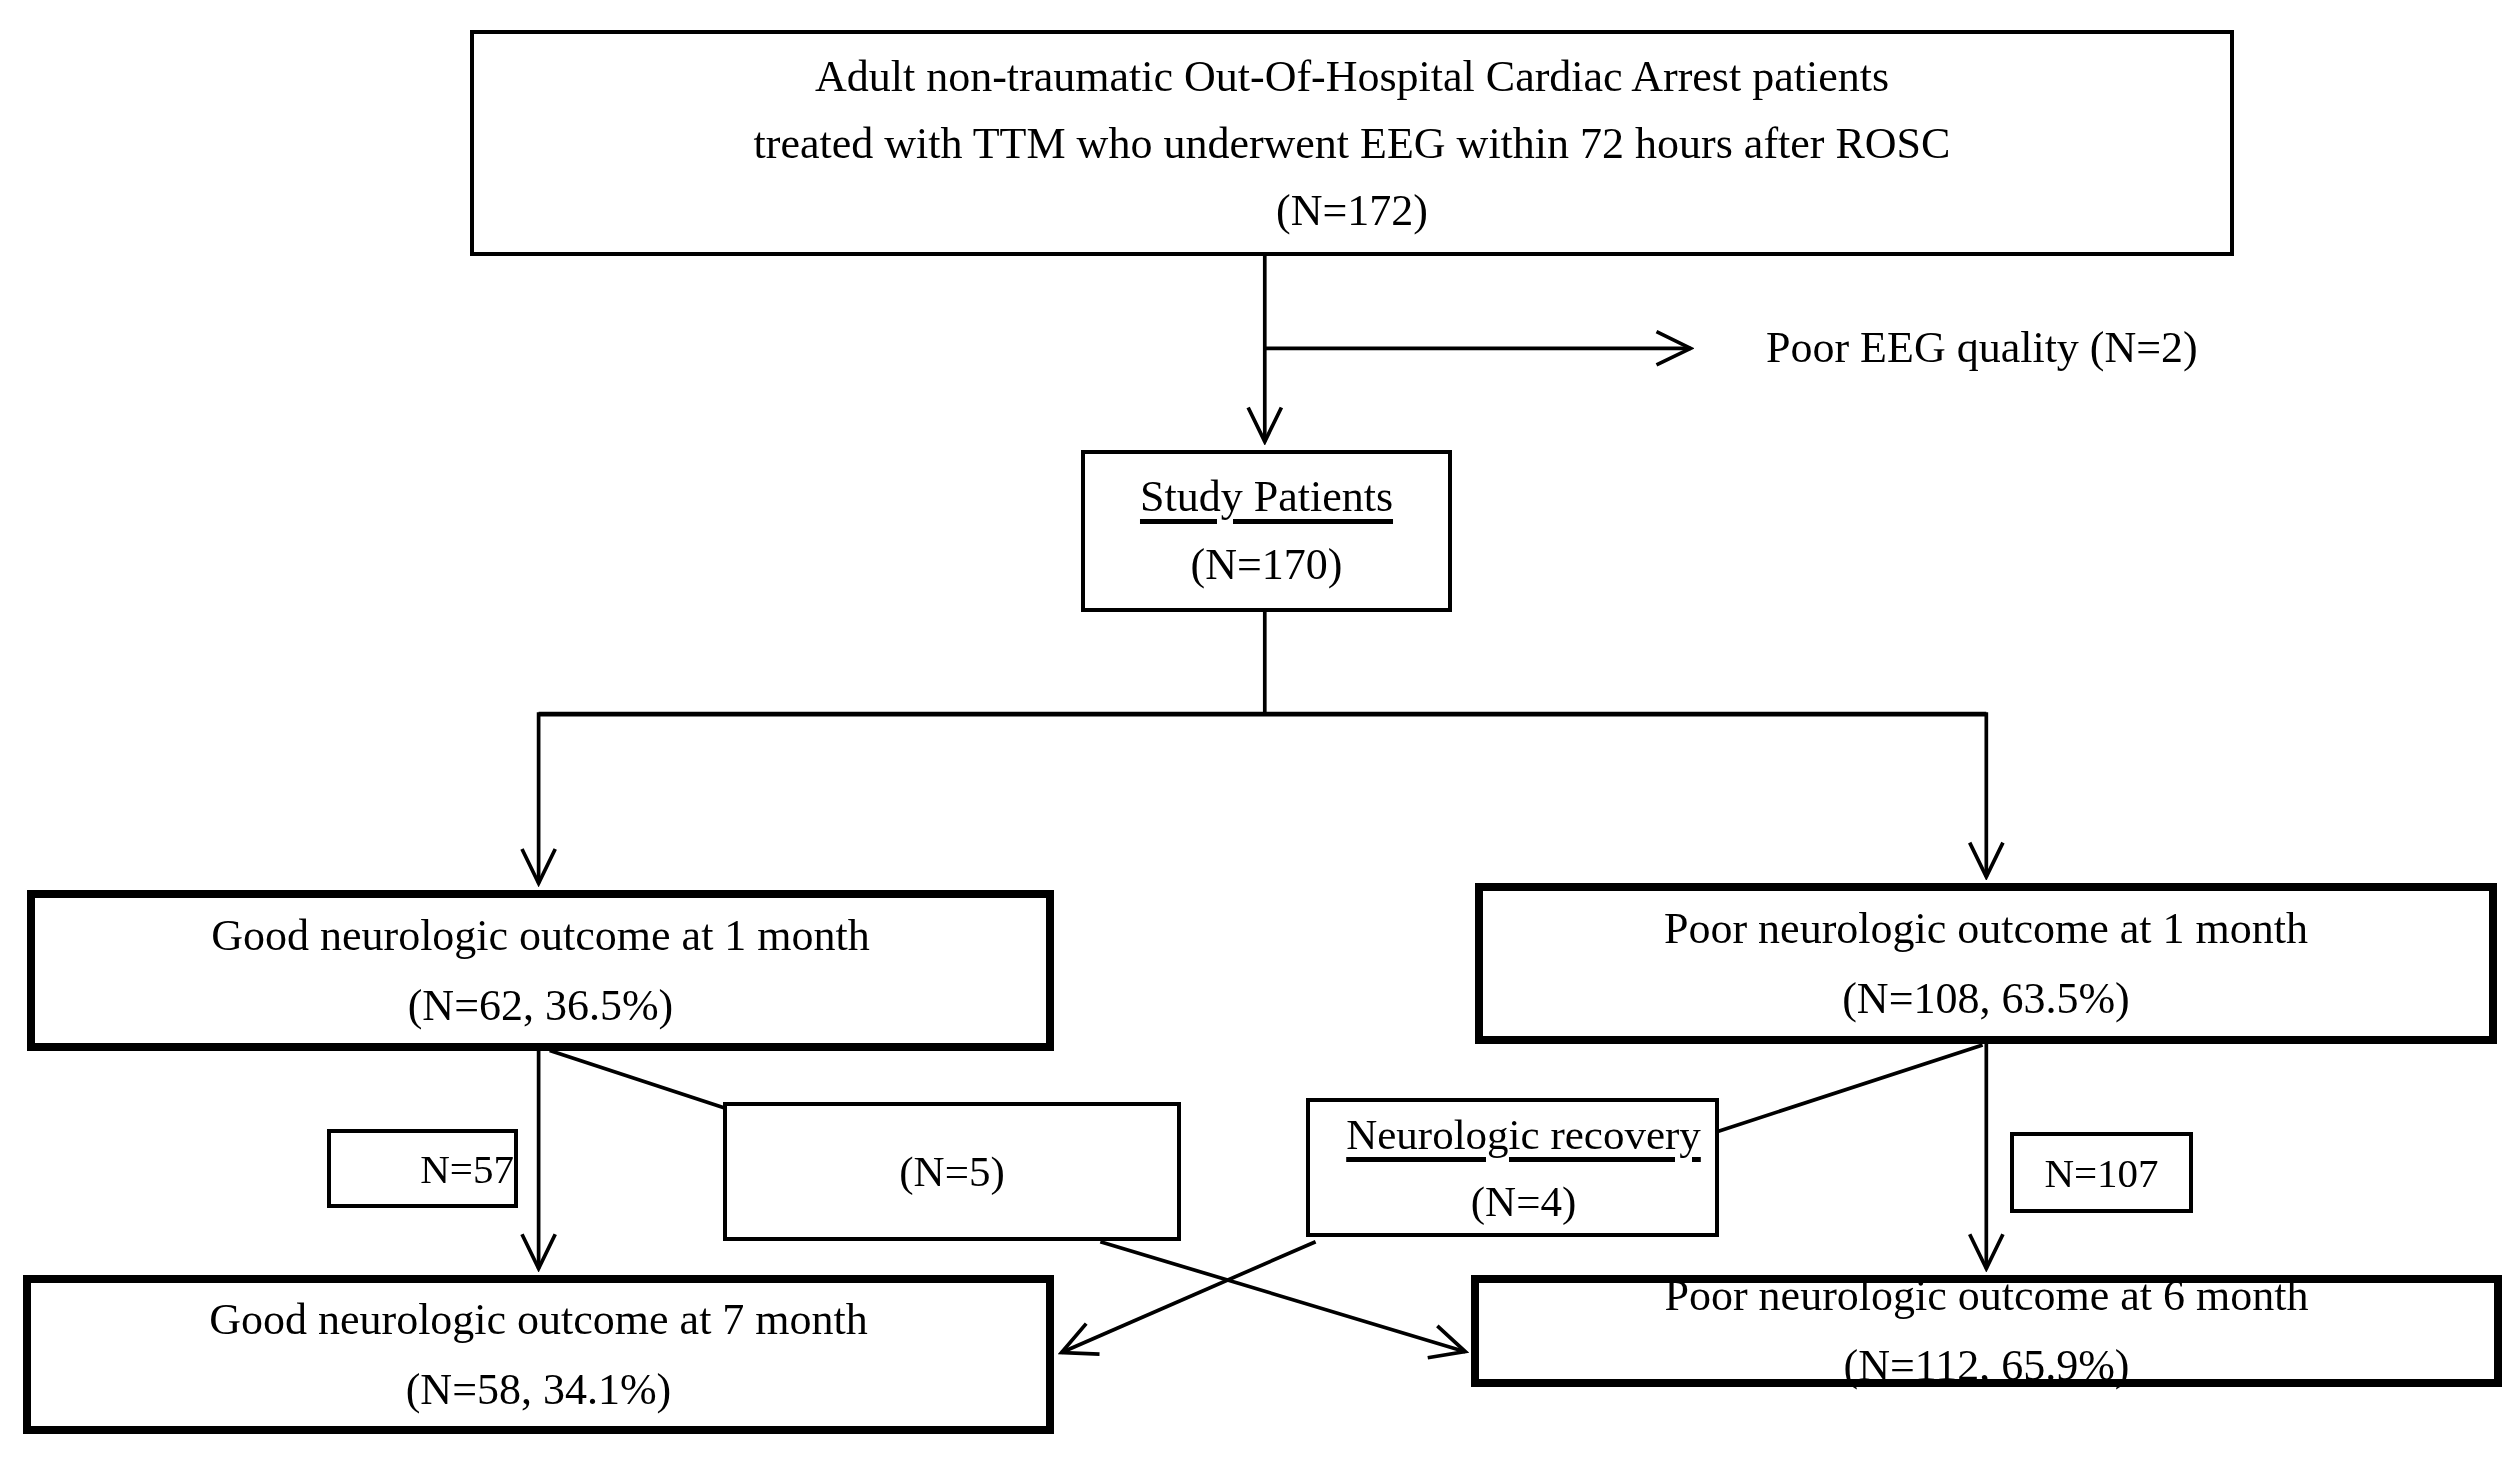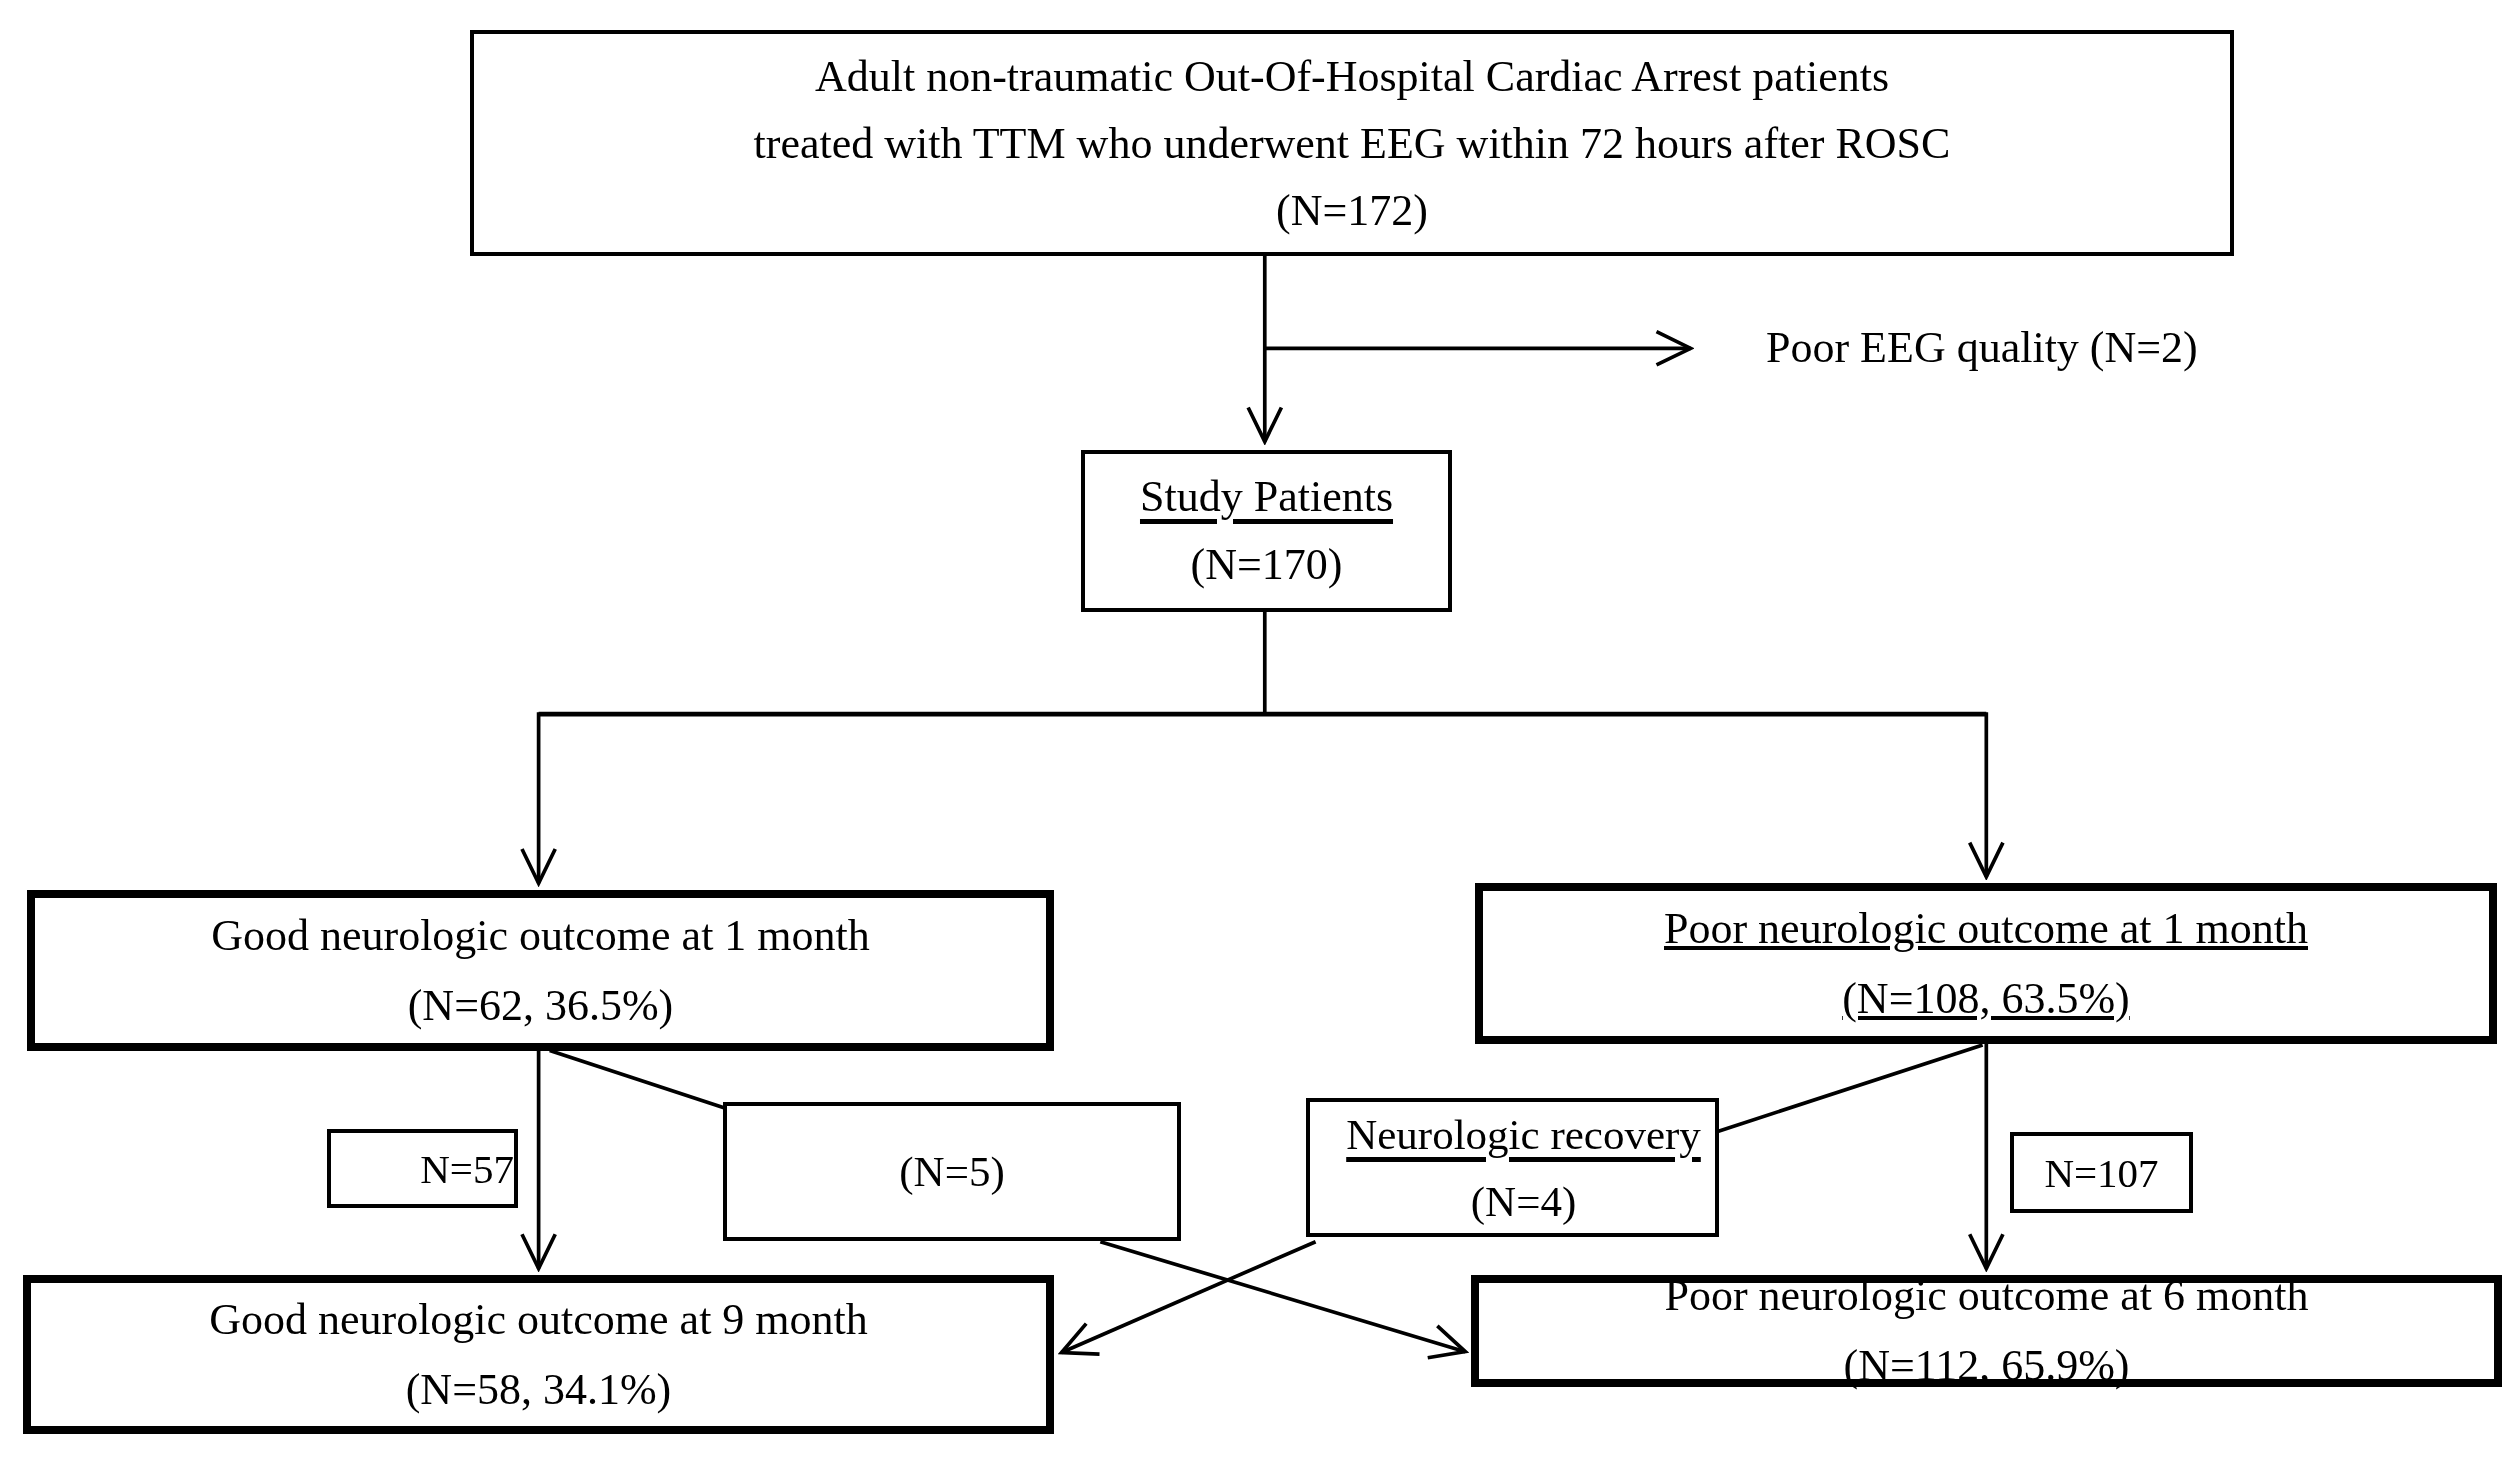--- a/index.html
+++ b/index.html
@@ -90,21 +90,21 @@
   <div class="box" style="left:1081px; top:450px; width:371px; height:162px; line-height:68px;">
     <div class="underlined">Study Patients</div>
     <div>(N=170)</div>
   </div>
 
   <div class="box thick" style="left:27px; top:890px; width:1027px; height:161px;">
     <div>Good neurologic outcome at 1 month</div>
     <div>(N=62, 36.5%)</div>
   </div>
 
-  <div class="box thick" style="left:1475px; top:883px; width:1022px; height:161px;text-decoration:underline;">
+  <div class="box thick" style="left:1475px; top:883px; width:1022px; height:161px;">
     <div>Poor neurologic outcome at 1 month</div>
     <div>(N=108, 63.5%)</div>
   </div>
 
   <div class="box small" style="left:327px; top:1129px; width:191px; height:79px;align-items:flex-end;">
     <div>N=57</div>
   </div>
 
   <div class="box mid" style="left:723px; top:1102px; width:458px; height:139px;">
     <div>(N=5)</div>
@@ -113,21 +113,21 @@
   <div class="box mid" style="left:1306px; top:1098px; width:413px; height:139px;padding-left:22px;">
     <div class="underlined">Neurologic recovery</div>
     <div>(N=4)</div>
   </div>
 
   <div class="box small" style="left:2010px; top:1132px; width:183px; height:81px;">
     <div>N=107</div>
   </div>
 
   <div class="box thick" style="left:23px; top:1275px; width:1031px; height:159px;">
-    <div>Good neurologic outcome at 9 month</div>
+    <div>Good neurologic outcome at 7 month</div>
     <div>(N=58, 34.1%)</div>
   </div>
 
   <div class="box thick" style="left:1471px; top:1275px; width:1031px; height:112px;">
     <div>Poor neurologic outcome at 6 month</div>
     <div>(N=112, 65.9%)</div>
   </div>
 
 </div>
 

